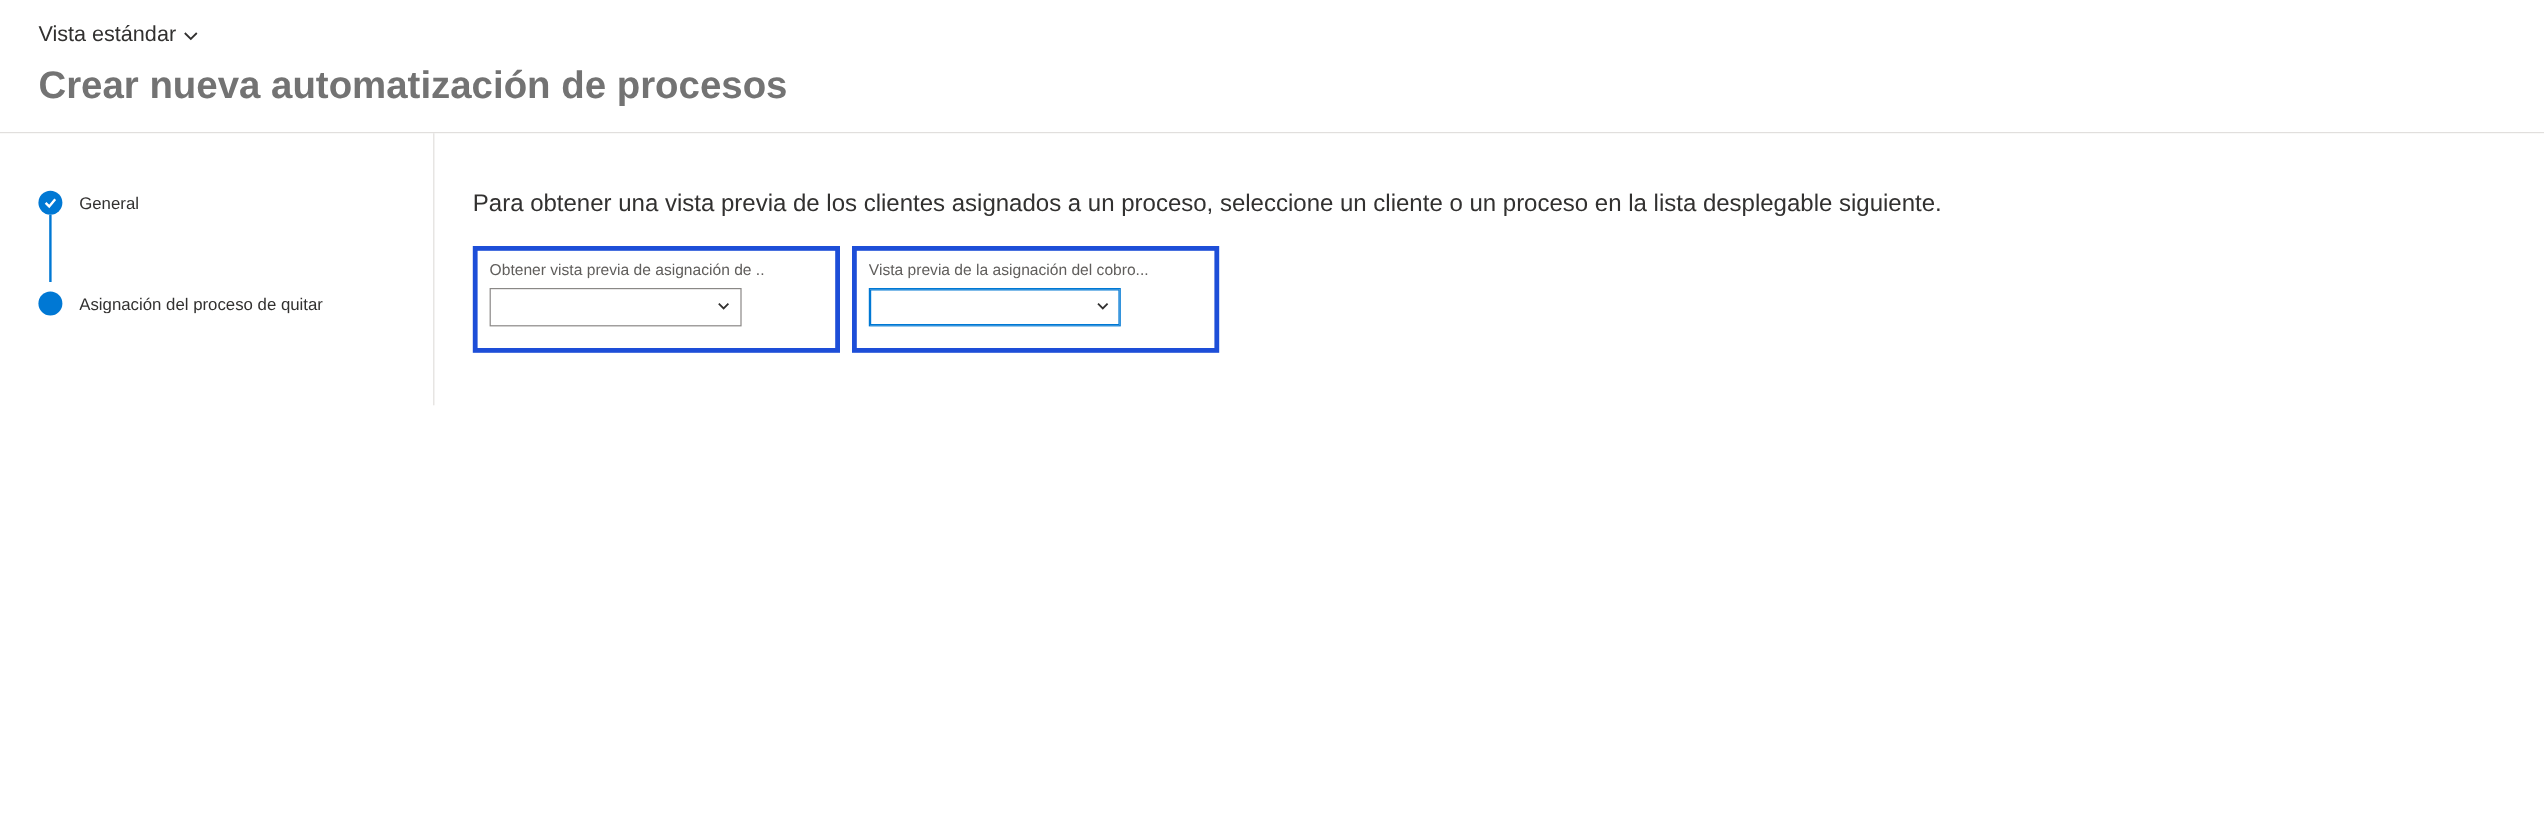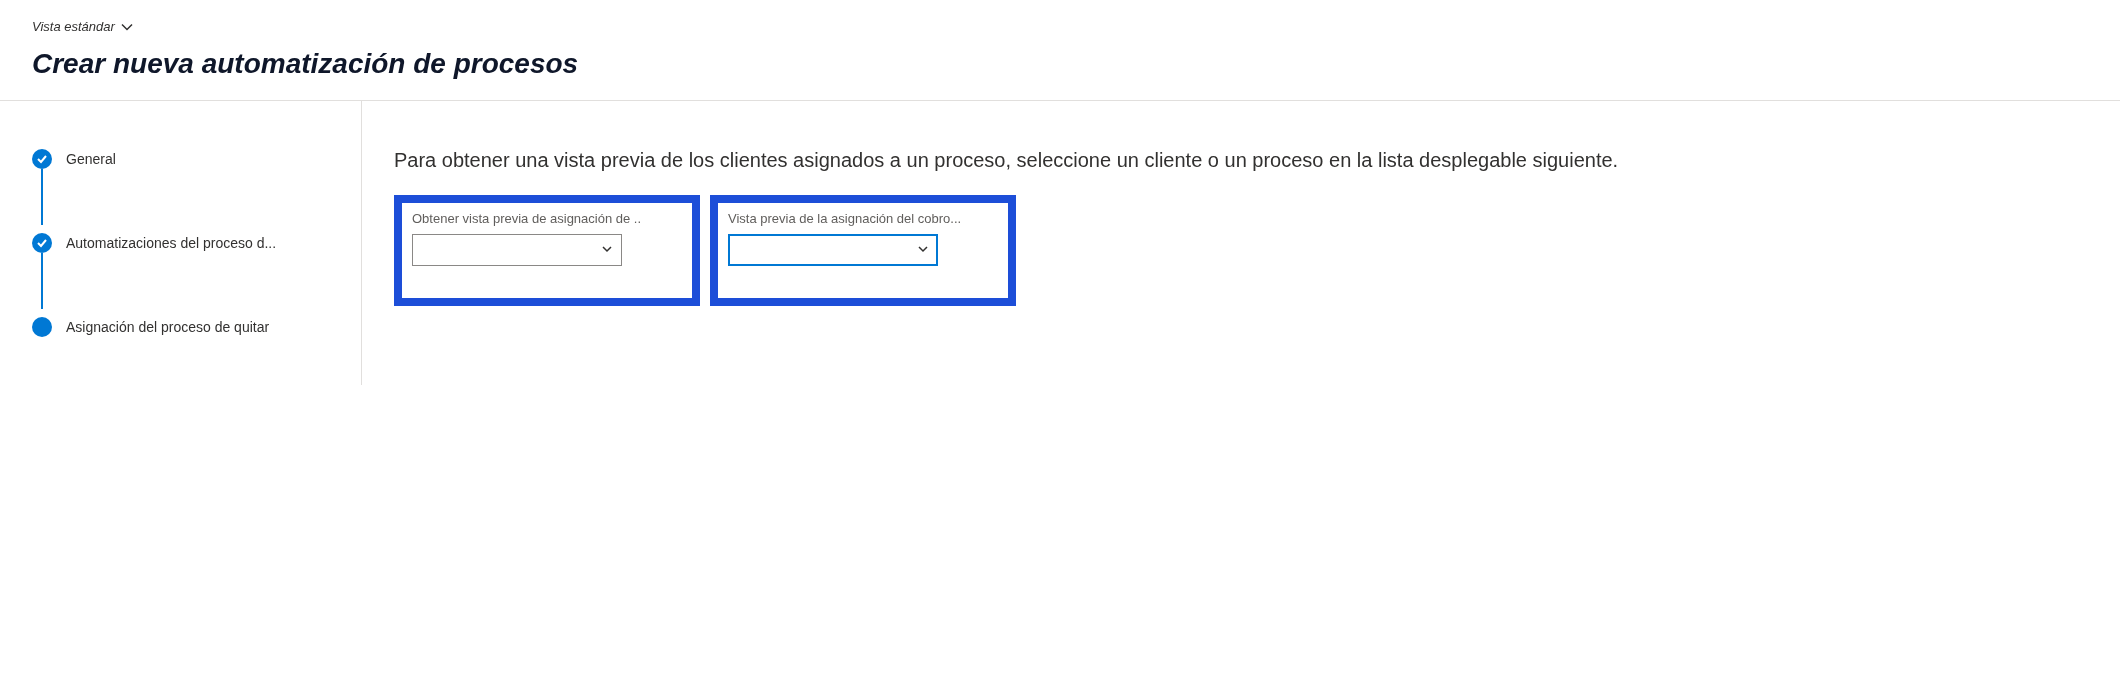--- a/index.html
+++ b/index.html
@@ -14,31 +14,29 @@
       background: #ffffff;
     }
     .header {
       padding: 18px 32px 20px 32px;
       border-bottom: 1px solid #e1dfdd;
     }
     .view-selector {
       display: inline-flex;
       align-items: center;
       gap: 6px;
-      font-size: 13px;
+      font-size: 18px;
       color: #323130;
       cursor: pointer;
       margin-bottom: 14px;
-      font-style: italic;
     }
     .page-title {
-      font-size: 28px;
+      font-size: 32px;
       font-weight: 600;
-      color: #0f172a;
-      font-style: italic;
+      color: #737373;
     }
     .content {
       display: flex;
     }
     .sidebar {
       width: 362px;
       min-width: 362px;
       border-right: 1px solid #e1dfdd;
       padding: 40px 3px 40px 32px;
     }
@@ -103,22 +101,22 @@
       color: #323130;
       margin-bottom: 20px;
       line-height: 1.5;
     }
     .field-row {
       display: flex;
       gap: 10px;
       margin-top: 12px;
     }
     .field-group {
-      border: 8px solid #1d4ed8;
-      padding: 8px 10px 32px 10px;
+      border: 4px solid #1d4ed8;
+      padding: 8px 10px 18px 10px;
       width: 306px;
     }
     .field-label {
       font-size: 13px;
       color: #605e5c;
       margin-bottom: 8px;
       white-space: nowrap;
       overflow: hidden;
       text-overflow: ellipsis;
     }
@@ -174,29 +172,20 @@
       <div class="wizard-step">
         <div class="step-circle completed">
           <svg viewBox="0 0 12 12">
               <path d="M2 6 L5 9 L10 3" stroke="white" stroke-width="2" fill="none"></path>
             </svg>
         </div>
         <span class="step-label">General</span>
         <div class="step-connector"></div>
       </div>
 
-      <div class="wizard-step">
-        <div class="step-circle completed">
-          <svg viewBox="0 0 12 12">
-              <path d="M2 6 L5 9 L10 3" stroke="white" stroke-width="2" fill="none"></path>
-            </svg>
-        </div>
-        <span class="step-label">Automatizaciones del proceso d...</span>
-        <div class="step-connector"></div>
-      </div>
 
       <div class="wizard-step">
         <div class="step-circle current"></div>
         <span class="step-label">Asignación del proceso de quitar</span>
       </div>
 
     </div>
   </div>
 
   <div class="main">

